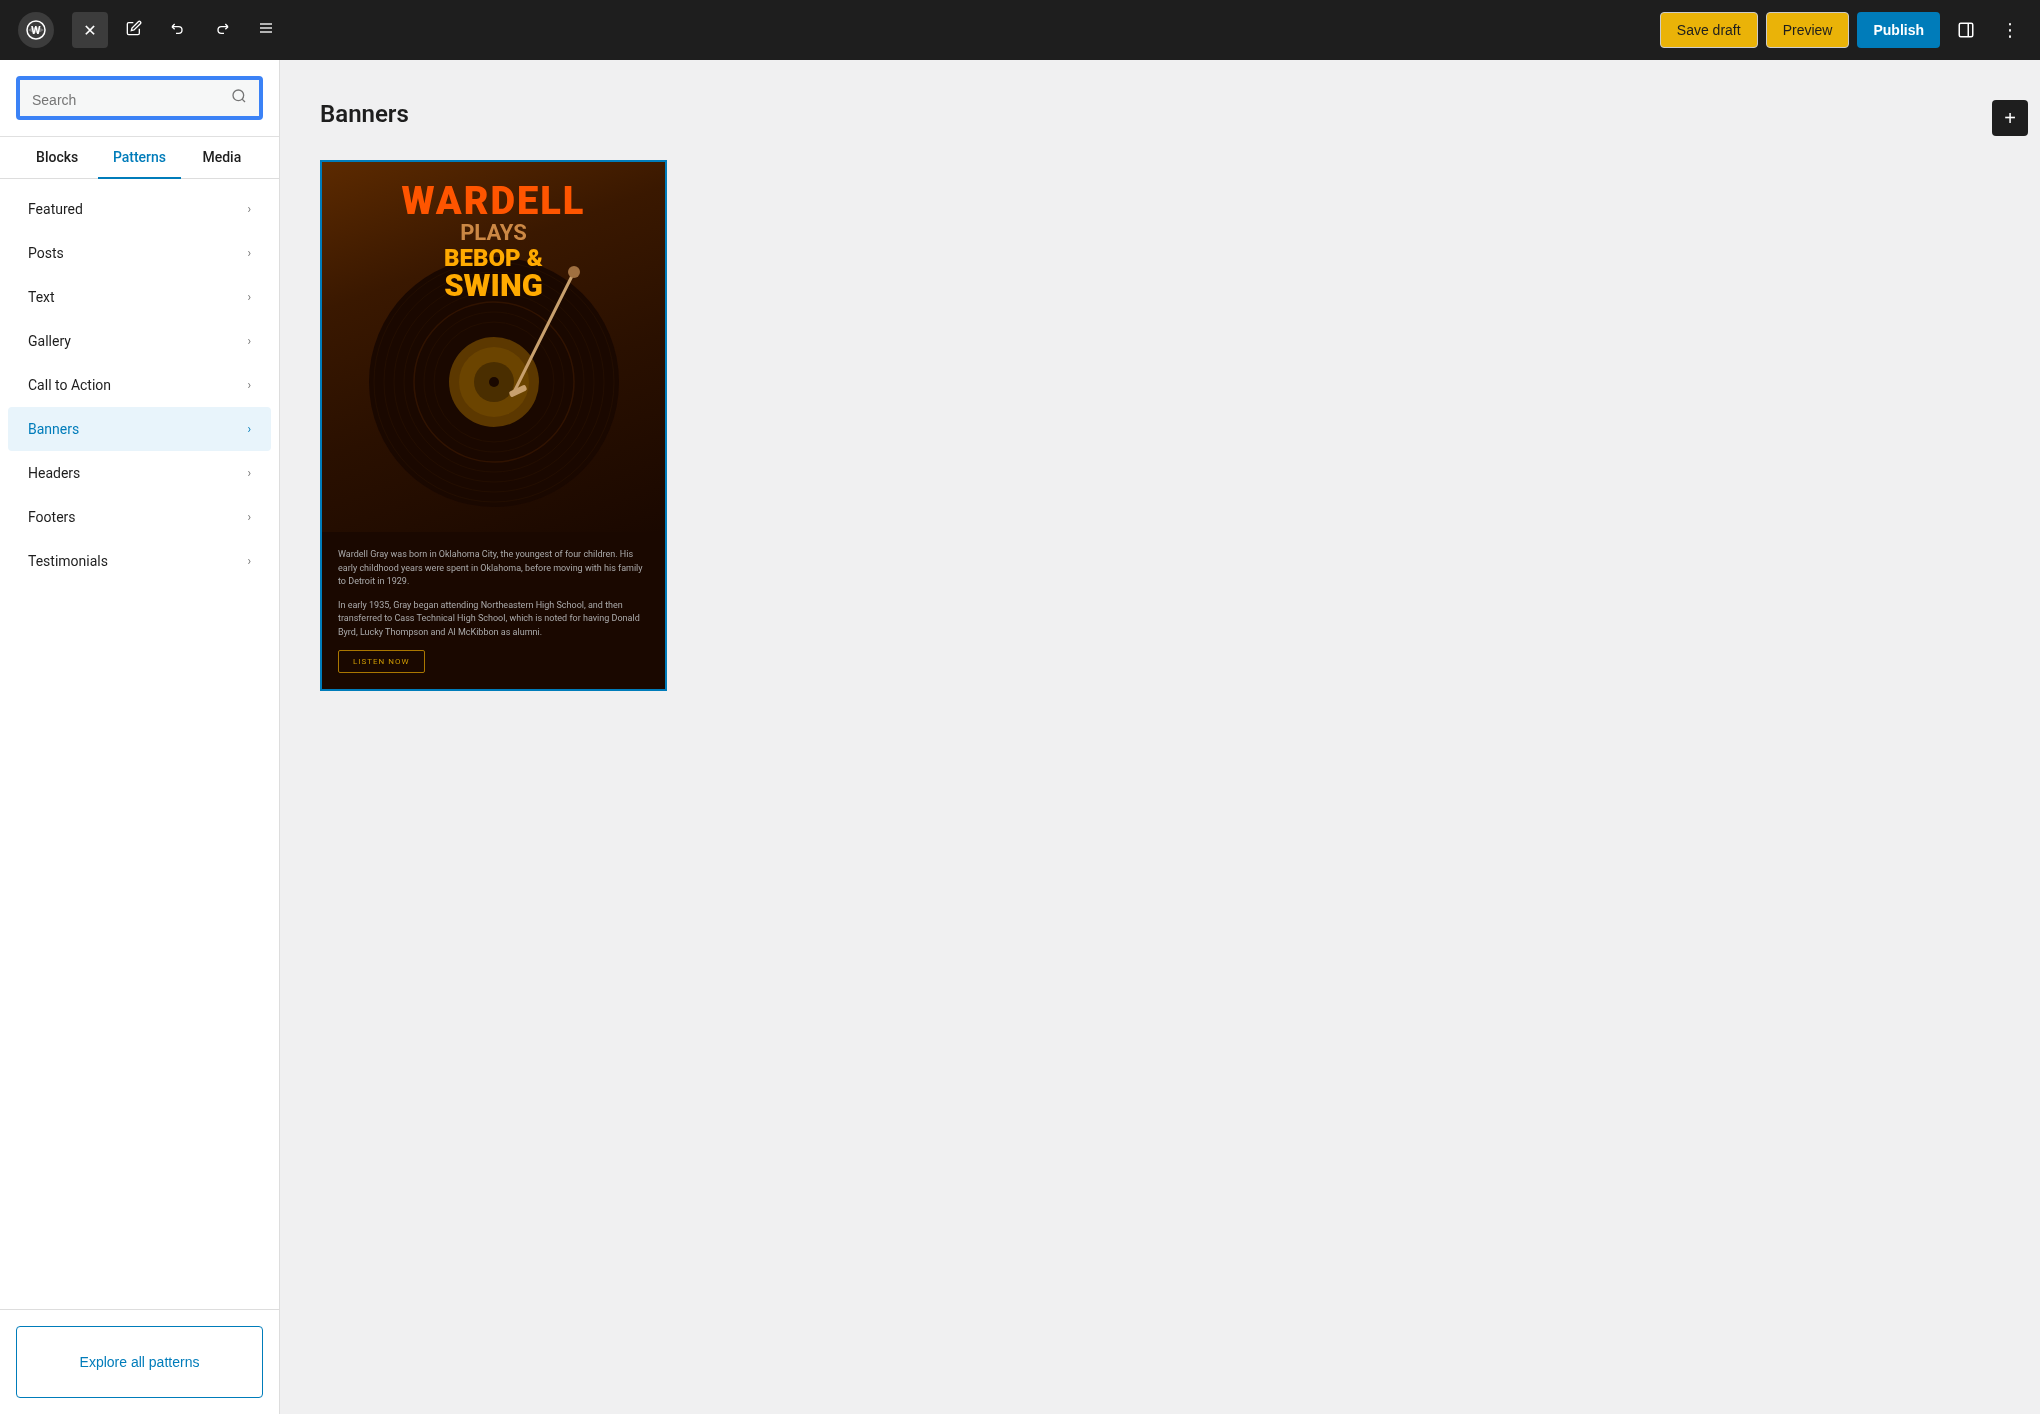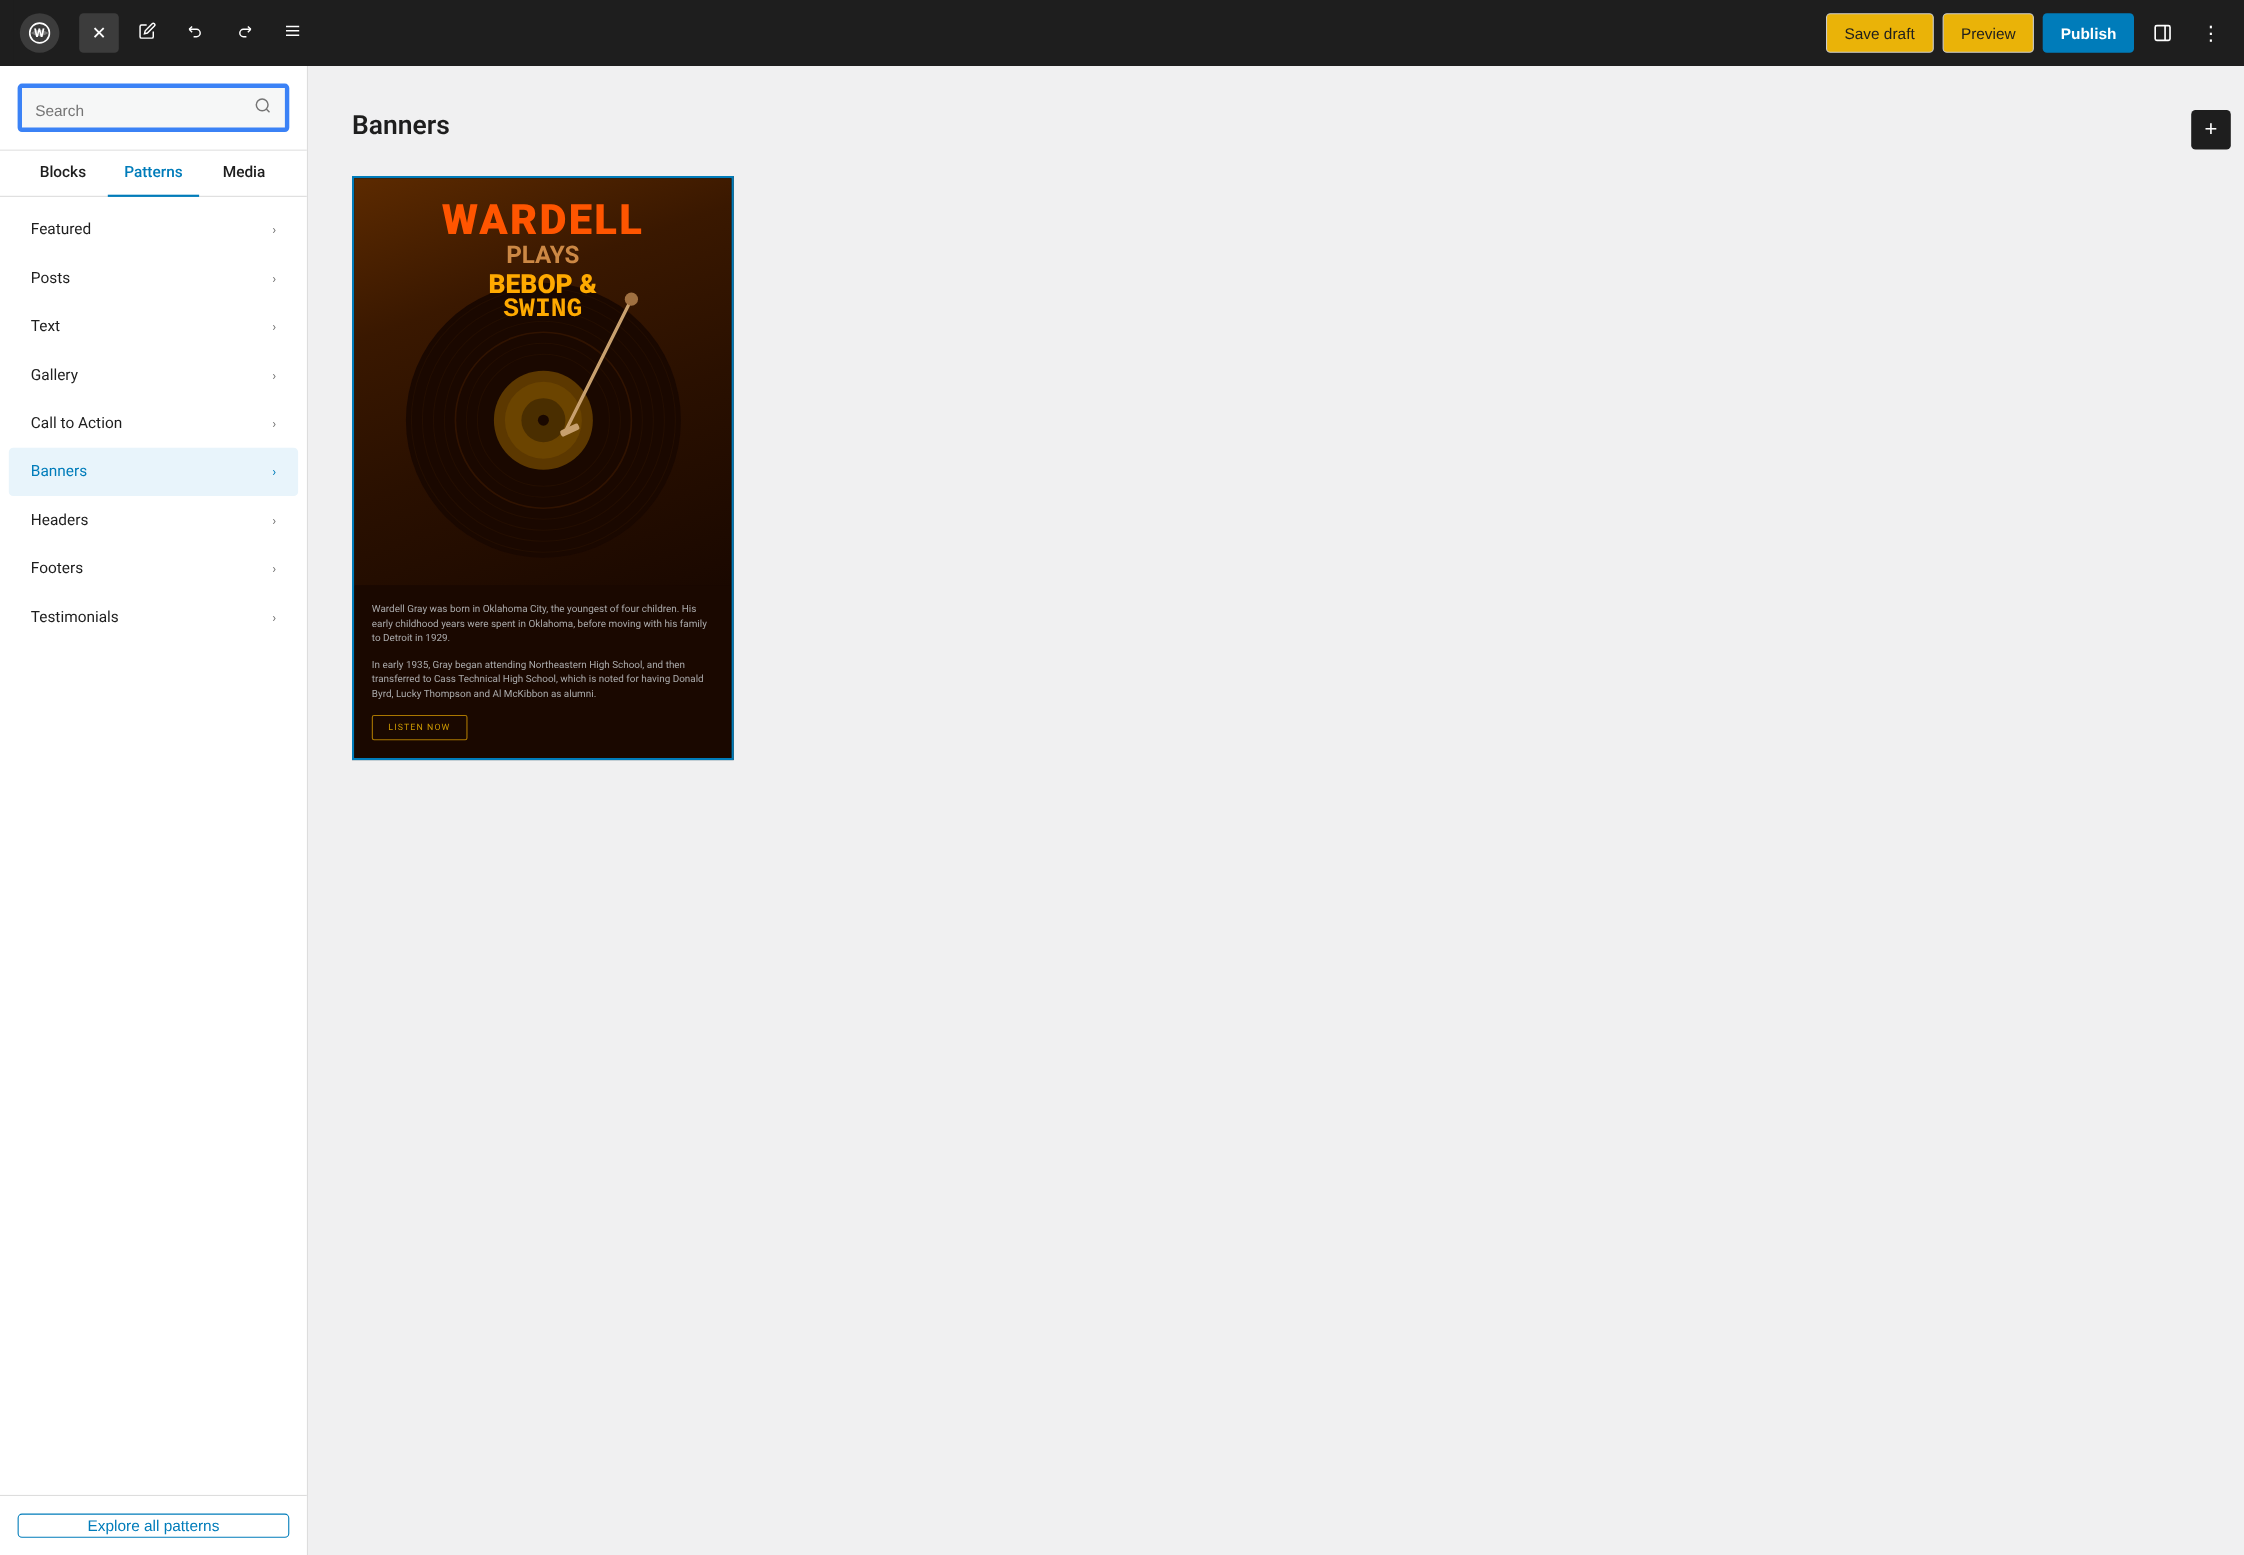--- a/index.html
+++ b/index.html
@@ -99,21 +99,21 @@
     }
     .category-item.active { background: #e8f4fb; color: #007cba; }
     .category-item .chevron { font-size: 12px; color: #757575; }
     .category-item.active .chevron { color: #007cba; }
 
     
     .explore-btn-container {
       padding: 16px; border-top: 1px solid #ddd;
     }
     .explore-btn {
-      width: 100%; padding: 2px; border: 1px solid #007cba;
+      width: 100%; padding: 27px; border: 1px solid #007cba;
       border-radius: 4px; background: white; color: #007cba;
       font-size: 14px; font-weight: 500; cursor: pointer;
     }
 
     
     .content-area {
       flex: 1; background: #f0f0f1; overflow-y: auto;
       padding: 40px;
       display: flex; flex-direction: column; align-items: flex-start;
     }
@@ -151,23 +151,22 @@
     }
     .banner-title-plays {
       font-size: 22px; font-weight: 700; color: #cc8844; line-height: 1.2;
       text-transform: uppercase;
     }
     .banner-title-bebop {
       font-size: 24px; font-weight: 900; color: #ffaa00; line-height: 1;
       text-transform: uppercase;
     }
     .banner-title-swing {
-      font-size: 24px; font-weight: 900; color: #ffaa00; line-height: 1;
+      font-size: 31px; font-weight: 900; color: #ffaa00; line-height: 1;
       text-transform: uppercase;
-      font-family: Liberation Mono, monospace;
     }
 
     
     .banner-bottom {
       background: #1a0800; padding: 16px; color: #ccc;
     }
     .banner-description {
       font-size: 9px; line-height: 1.5; color: #aaa; margin-bottom: 10px;
     }
     .listen-now-btn {

